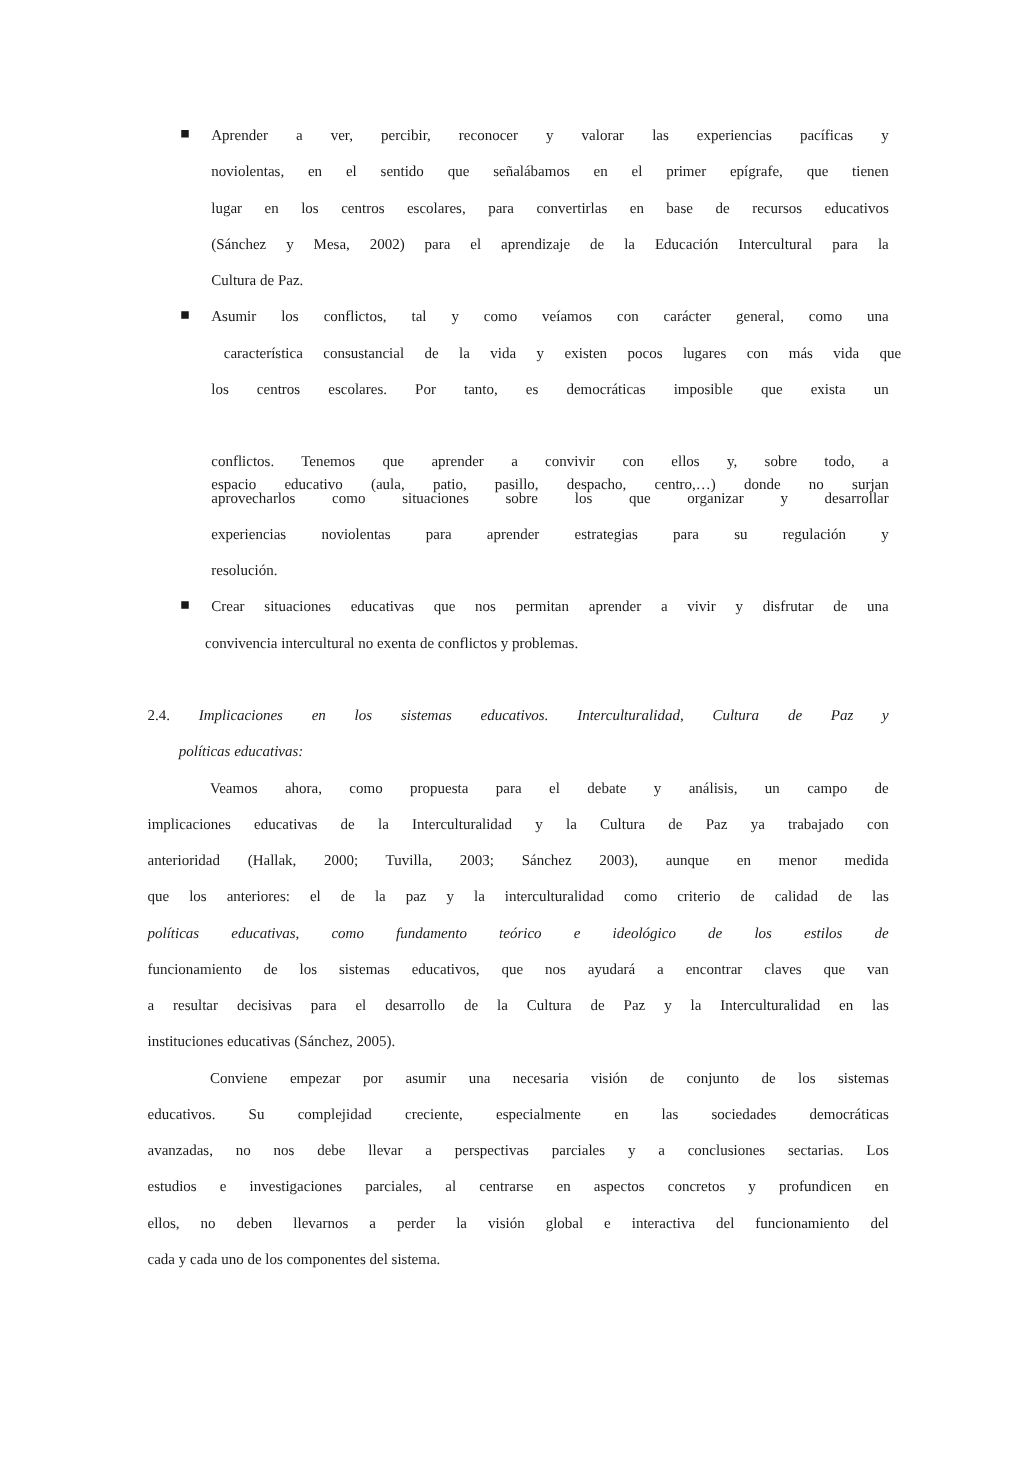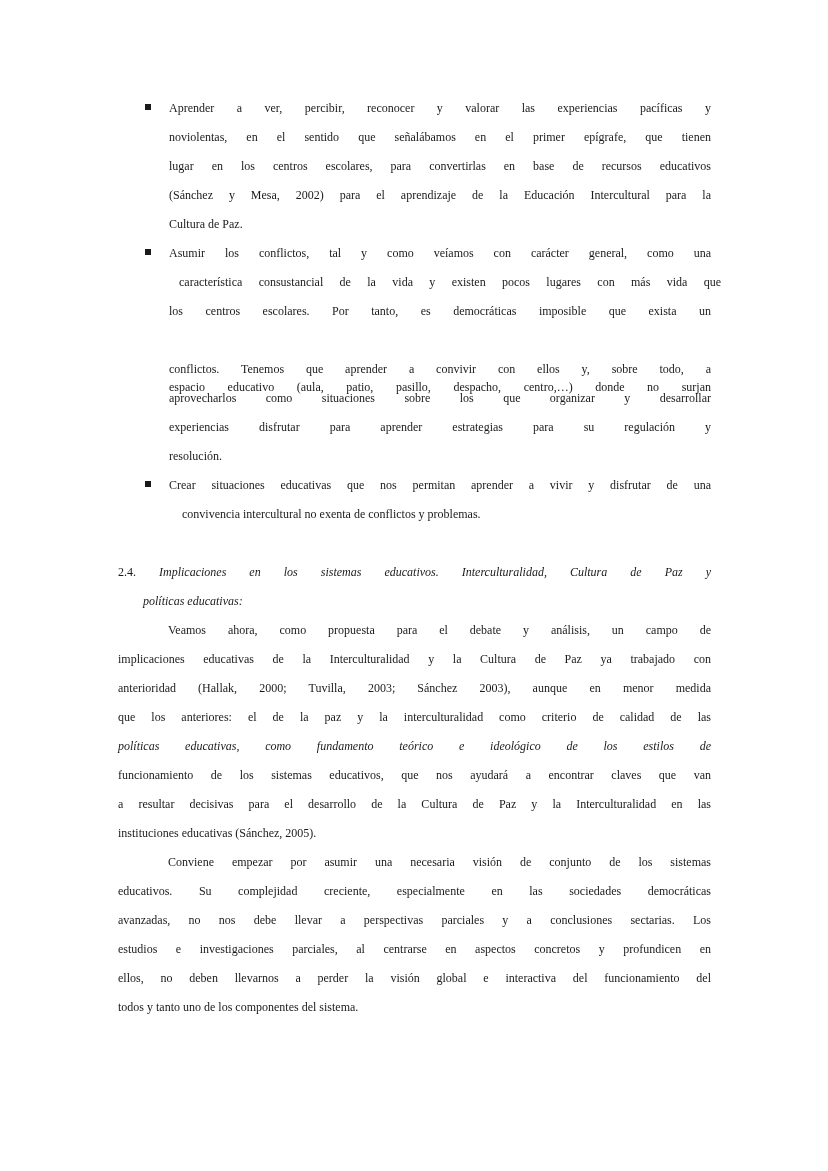--- a/index.html
+++ b/index.html
@@ -34,28 +34,28 @@
     </div>
 
     <div>
       <span class="bullet" style="left:145px; top:249px;"></span>
       <div class="line just" style="left:169px; top:243px; width:542px;">Asumir los conflictos, tal y como veíamos con carácter general, como una</div>
       <div class="line just" style="left:179px; top:272px; width:542px;">característica consustancial de la vida y existen pocos lugares con más vida que</div>
       <div class="line just" style="left:169px; top:301px; width:542px;">los centros escolares. Por tanto, es democráticas imposible que exista un</div>
       <div class="line just" style="left:169px; top:330px; width:542px;margin-top:47px;">espacio educativo (aula, patio, pasillo, despacho, centro,…) donde no surjan</div>
       <div class="line just" style="left:169px; top:359px; width:542px;">conflictos. Tenemos que aprender a convivir con ellos y, sobre todo, a</div>
       <div class="line just" style="left:169px; top:388px; width:542px;">aprovecharlos como situaciones sobre los que organizar y desarrollar</div>
-      <div class="line just" style="left:169px; top:417px; width:542px;">experiencias disfrutar para aprender estrategias para su regulación y</div>
+      <div class="line just" style="left:169px; top:417px; width:542px;">experiencias noviolentas para aprender estrategias para su regulación y</div>
       <div class="line" style="left:169px; top:446px;">resolución.</div>
     </div>
 
     <div>
       <span class="bullet" style="left:145px; top:481px;"></span>
       <div class="line just" style="left:169px; top:475px; width:542px;">Crear situaciones educativas que nos permitan aprender a vivir y disfrutar de una</div>
-      <div class="line" style="left:182px; top:504px;text-align:right;">convivencia intercultural no exenta de conflictos y problemas.</div>
+      <div class="line" style="left:164px; top:504px;text-align:right;">convivencia intercultural no exenta de conflictos y problemas.</div>
     </div>
   </div>
 
   <div>
     <div class="line just" style="left:118px; top:562px; width:593px;">
       <span>2.4.</span>
       <span class="bi">Implicaciones en los sistemas educativos. Interculturalidad, Cultura de Paz y</span>
     </div>
     <div class="line bi" style="left:143px; top:591px;">políticas educativas:</div>
   </div>
@@ -70,16 +70,16 @@
     <div class="line just" style="left:118px; top:794px; width:593px;">a resultar decisivas para el desarrollo de la Cultura de Paz y la Interculturalidad en las</div>
     <div class="line" style="left:118px; top:823px;">instituciones educativas (Sánchez, 2005).</div>
   </div>
 
   <div>
     <div class="line just" style="left:168px; top:852px; width:543px;">Conviene empezar por asumir una necesaria visión de conjunto de los sistemas</div>
     <div class="line just" style="left:118px; top:881px; width:593px;">educativos. Su complejidad creciente, especialmente en las sociedades democráticas</div>
     <div class="line just" style="left:118px; top:910px; width:593px;">avanzadas, no nos debe llevar a perspectivas parciales y a conclusiones sectarias. Los</div>
     <div class="line just" style="left:118px; top:939px; width:593px;">estudios e investigaciones parciales, al centrarse en aspectos concretos y profundicen en</div>
     <div class="line just" style="left:118px; top:968px; width:593px;">ellos, no deben llevarnos a perder la visión global e interactiva del funcionamiento del</div>
-    <div class="line" style="left:118px; top:997px;">todos y tanto uno de los componentes del sistema.</div>
+    <div class="line" style="left:118px; top:997px;">cada y cada uno de los componentes del sistema.</div>
   </div>
 
 </div>
 
 </body></html>

